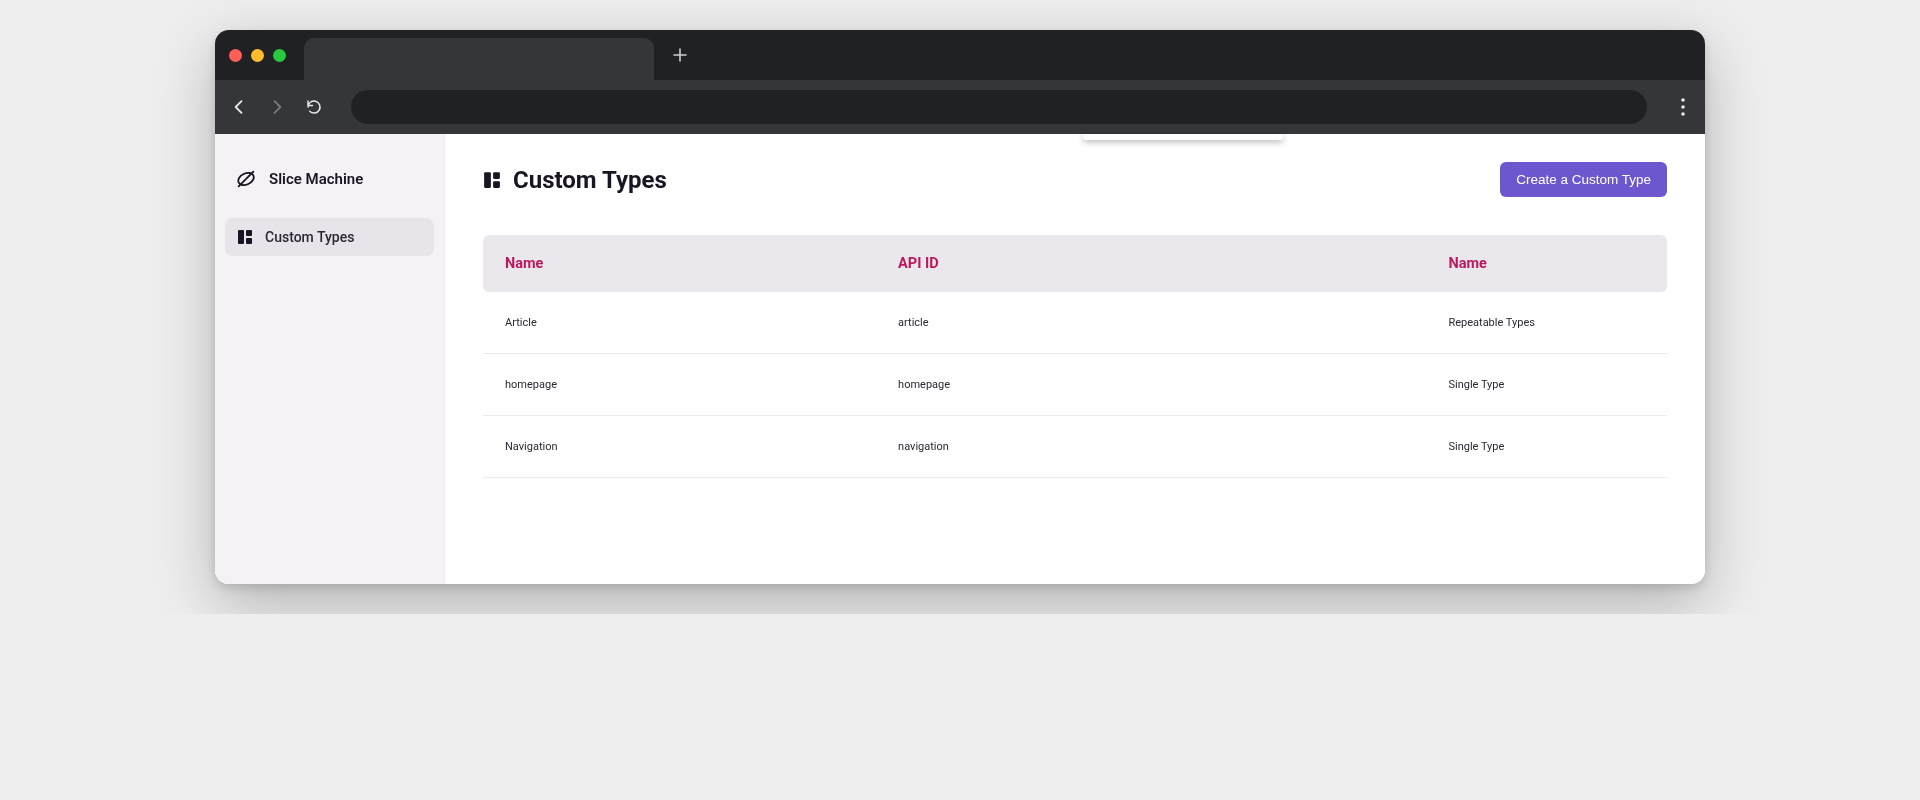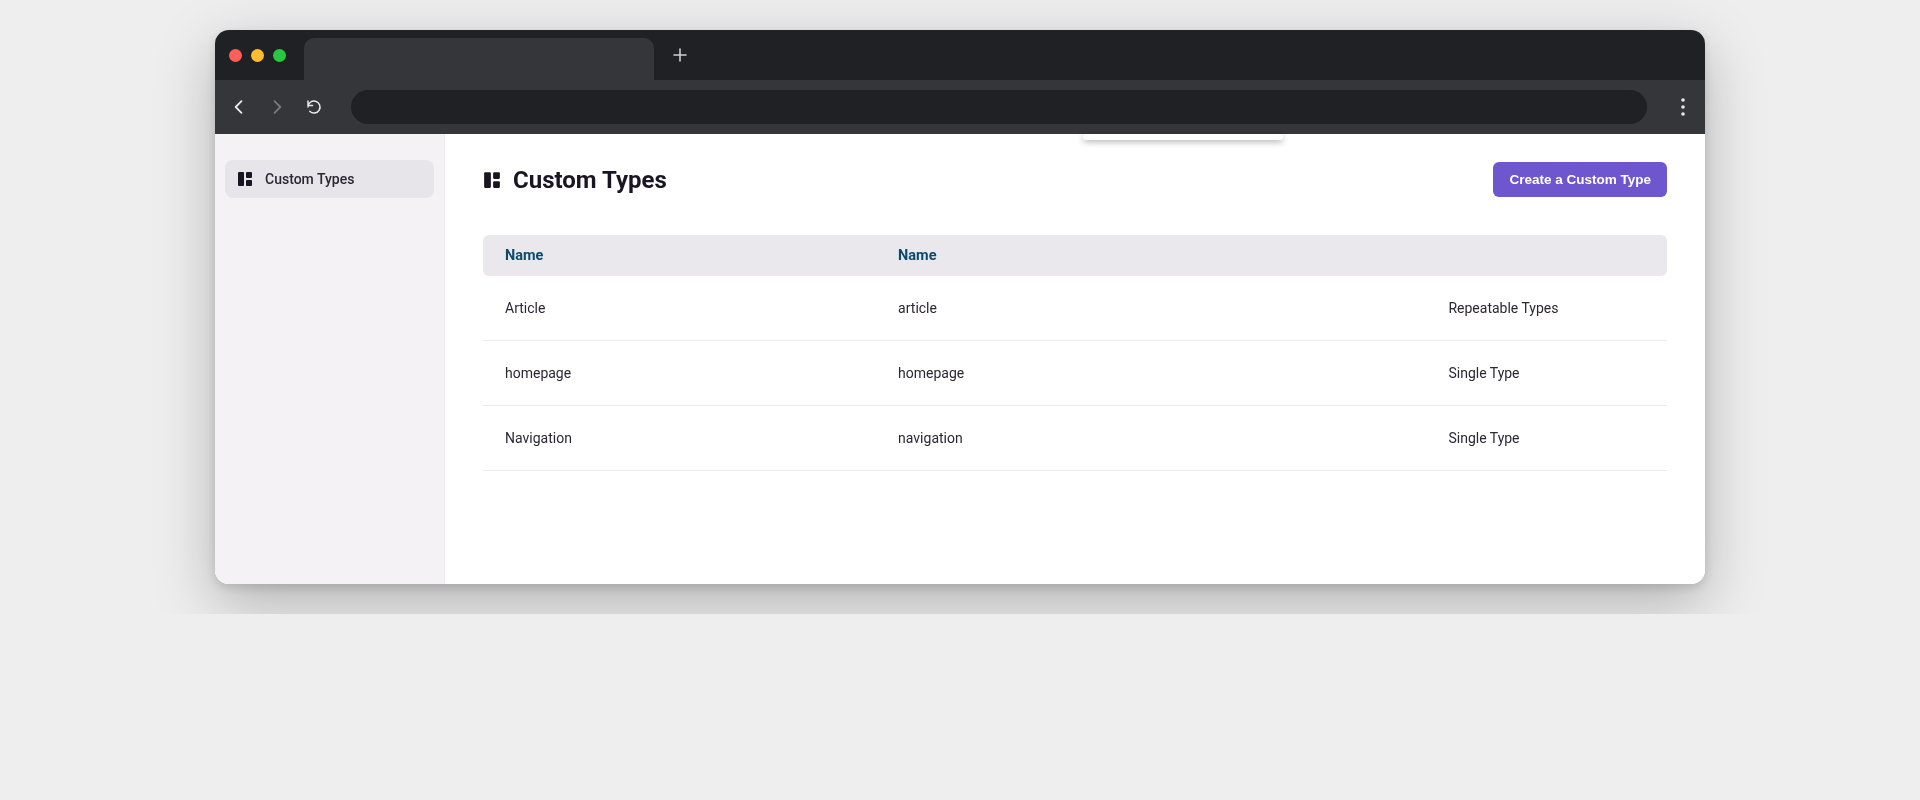--- a/index.html
+++ b/index.html
@@ -123,40 +123,40 @@
     }
     .title-group { display: flex; align-items: center; gap: 12px; }
     .page-title { font-size: 24px; font-weight: 700; color: #1a1523; }
     .primary-btn {
       background: #6E56CF;
       color: #fff;
       border: none;
       border-radius: 6px;
       padding: 10px 16px;
       font-size: 13.5px;
-      font-weight: 700;
+      font-weight: 400;
       cursor: pointer;
     }
     .table { width: 100%; }
     .thead {
       display: grid;
       grid-template-columns: 1fr 1.4fr 0.5fr;
       background: #eae8ec;
       border-radius: 6px;
-      padding: 12px 22px;
+      padding: 20px 22px;
       font-weight: 700;
       font-size: 14.5px;
-      color: #0c4a6e;
+      color: #be185d;
     }
     .trow {
       display: grid;
       grid-template-columns: 1fr 1.4fr 0.5fr;
       padding: 24px 22px;
       border-bottom: 1px solid #eceaee;
-      font-size: 14px;
+      font-size: 11px;
       color: #2b2733;
       cursor: pointer;
     }
     svg { display: block; }
   </style>
 </head>
 <body>
 
 <div class="browser-window">
 
@@ -196,20 +196,29 @@
             <circle cx="2" cy="2" r="1.8" fill="#e8e8e8"></circle>
             <circle cx="2" cy="9" r="1.8" fill="#e8e8e8"></circle>
             <circle cx="2" cy="16" r="1.8" fill="#e8e8e8"></circle>
           </svg>
       </span>
     </div>
   </div>
 
   <div class="app">
     <aside class="sidebar">
+      <div class="brand">
+        <span>
+          <svg width="22" height="22" viewBox="0 0 24 24">
+              <ellipse cx="12" cy="12" rx="9" ry="6" transform="rotate(-25 12 12)" fill="none" stroke="#1a1523" stroke-width="2"></ellipse>
+              <line x1="4" y1="20" x2="20" y2="4" stroke="#1a1523" stroke-width="2" stroke-linecap="round"></line>
+            </svg>
+        </span>
+        <span class="brand-name">Slice Machine</span>
+      </div>
       <nav class="nav-list">
         <div class="nav-item active">
           <span>
             <svg width="16" height="16" viewBox="0 0 16 16">
                 <rect x="1" y="1" width="6" height="14" rx="1" fill="#1a1523"></rect>
                 <rect x="9" y="1" width="6" height="6" rx="1" fill="#1a1523"></rect>
                 <rect x="9" y="9" width="6" height="6" rx="1" fill="#1a1523"></rect>
               </svg>
           </span>
           <span>Custom Types</span>
@@ -229,20 +238,21 @@
               </svg>
           </span>
           <h1 class="page-title">Custom Types</h1>
         </div>
         <button class="primary-btn">Create a Custom Type</button>
       </div>
 
       <div class="table">
         <div class="thead">
           <div>Name</div>
+          <div>API ID</div>
           <div>Name</div>
         </div>
         <div class="trow">
           <div>Article</div>
           <div>article</div>
           <div>Repeatable Types</div>
         </div>
         <div class="trow">
           <div>homepage</div>
           <div>homepage</div>

